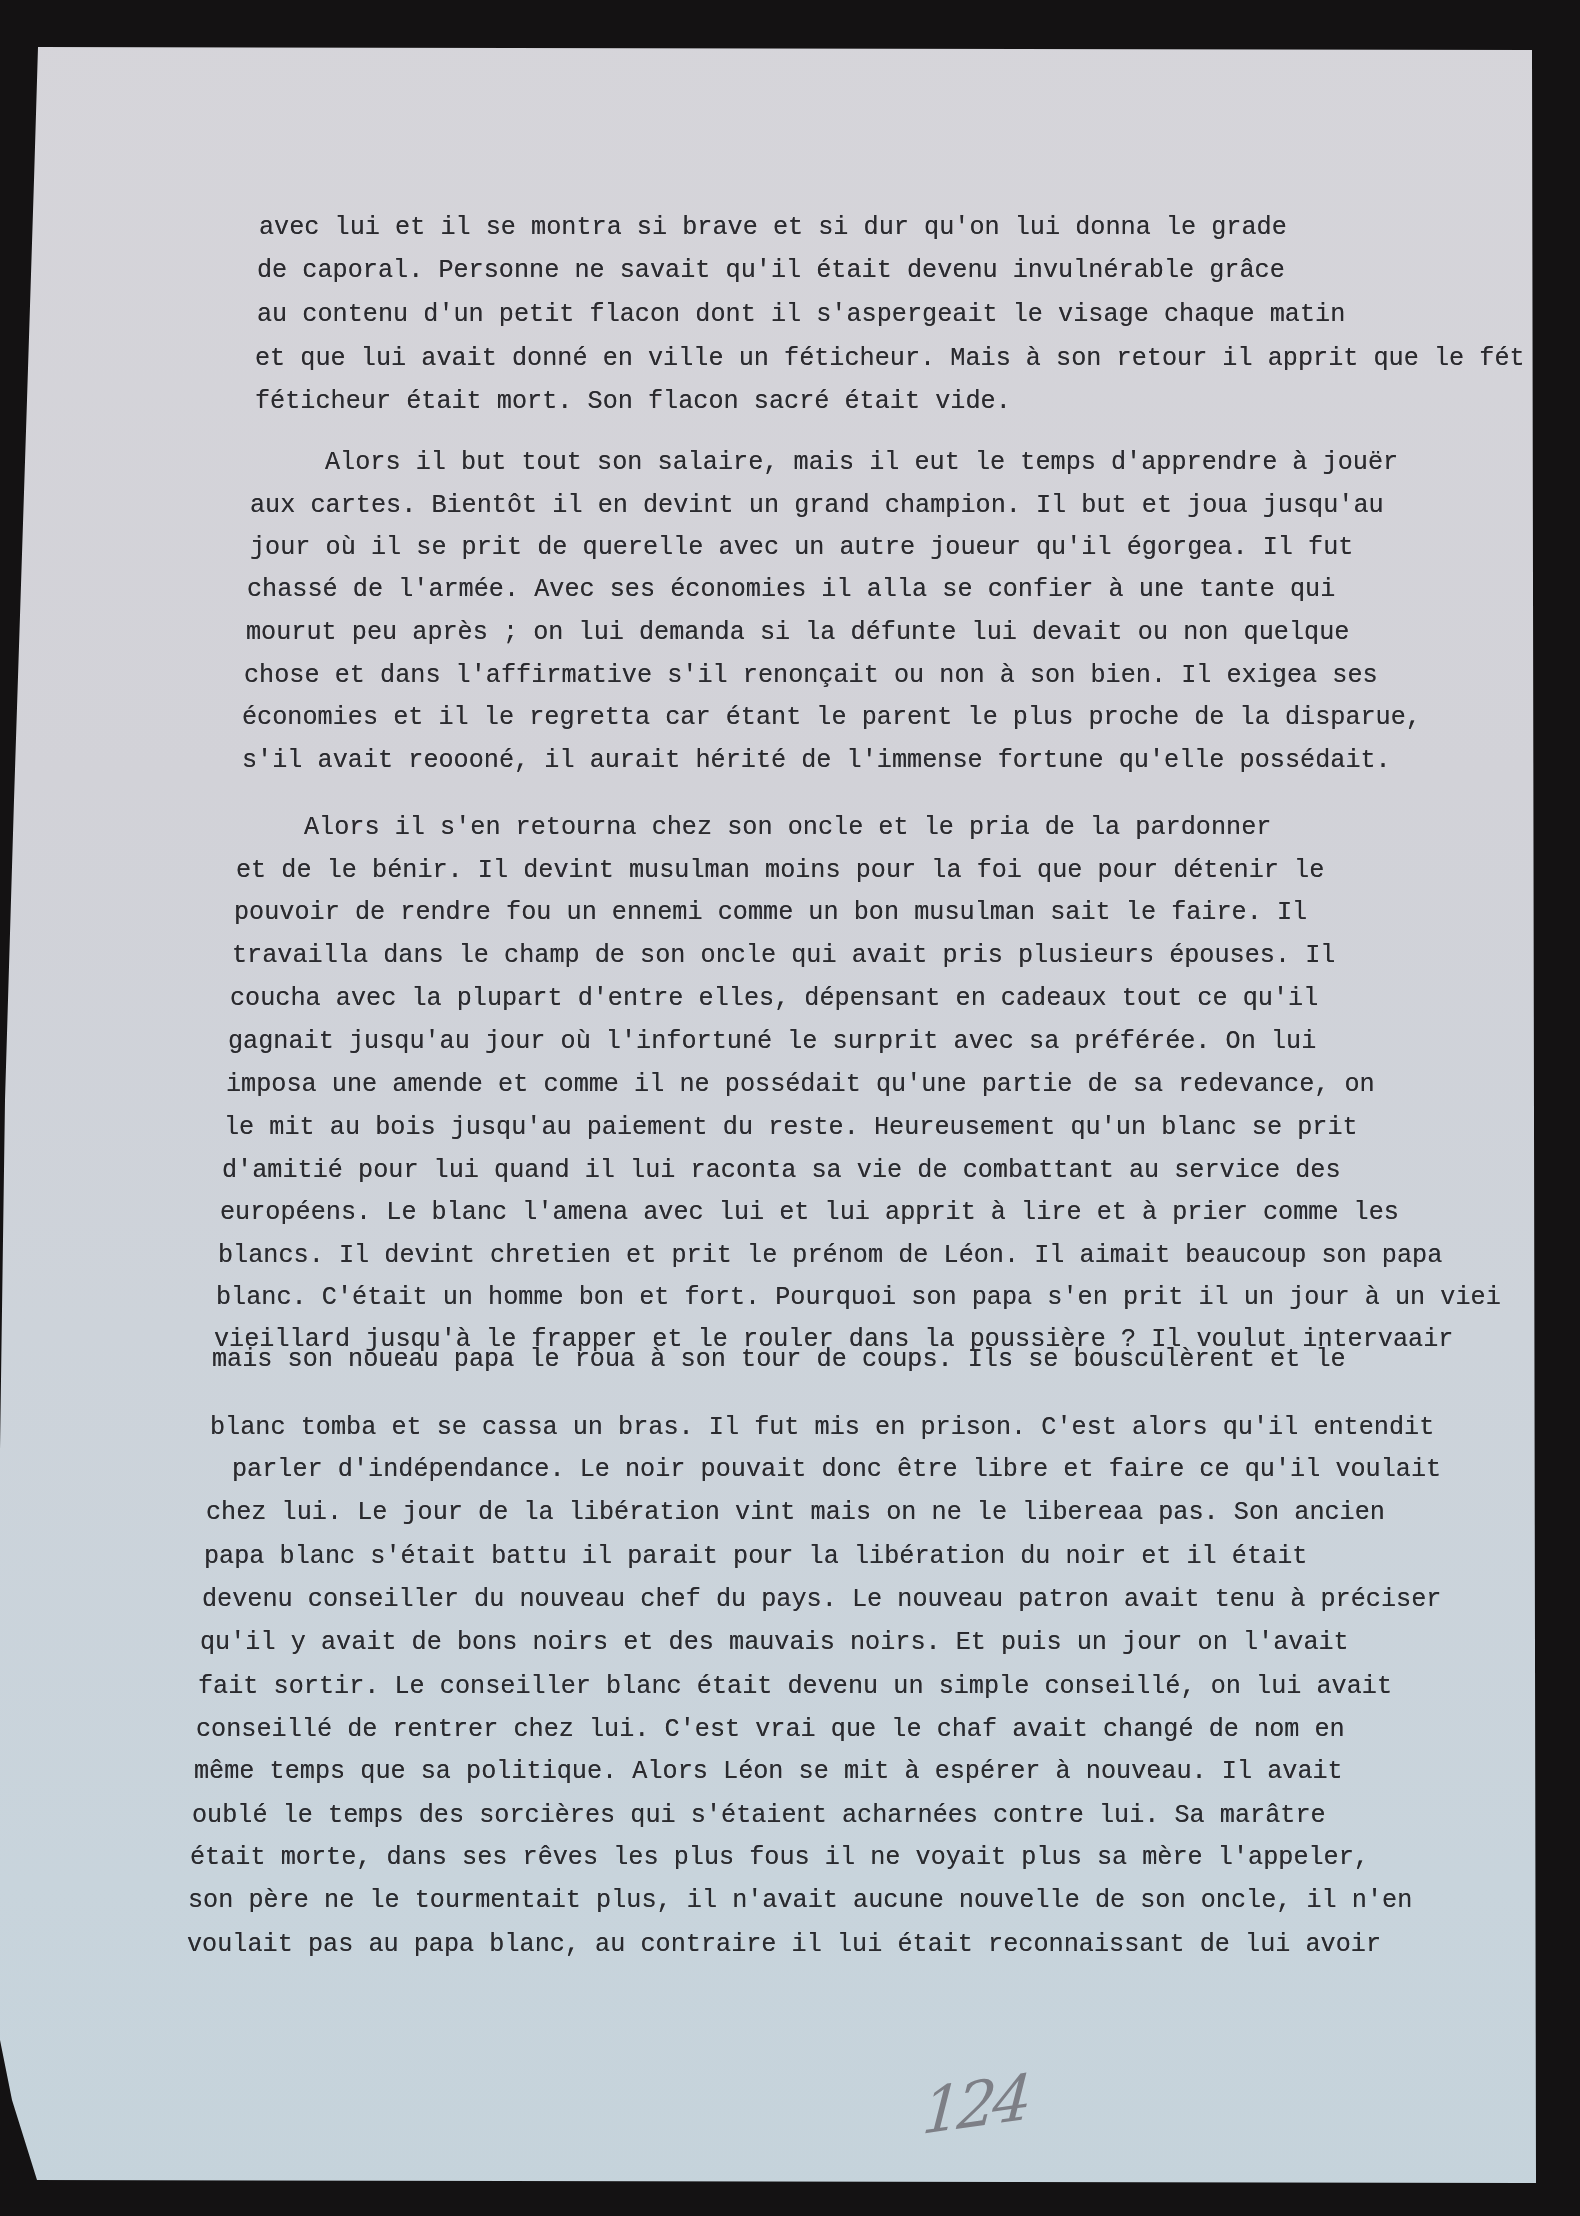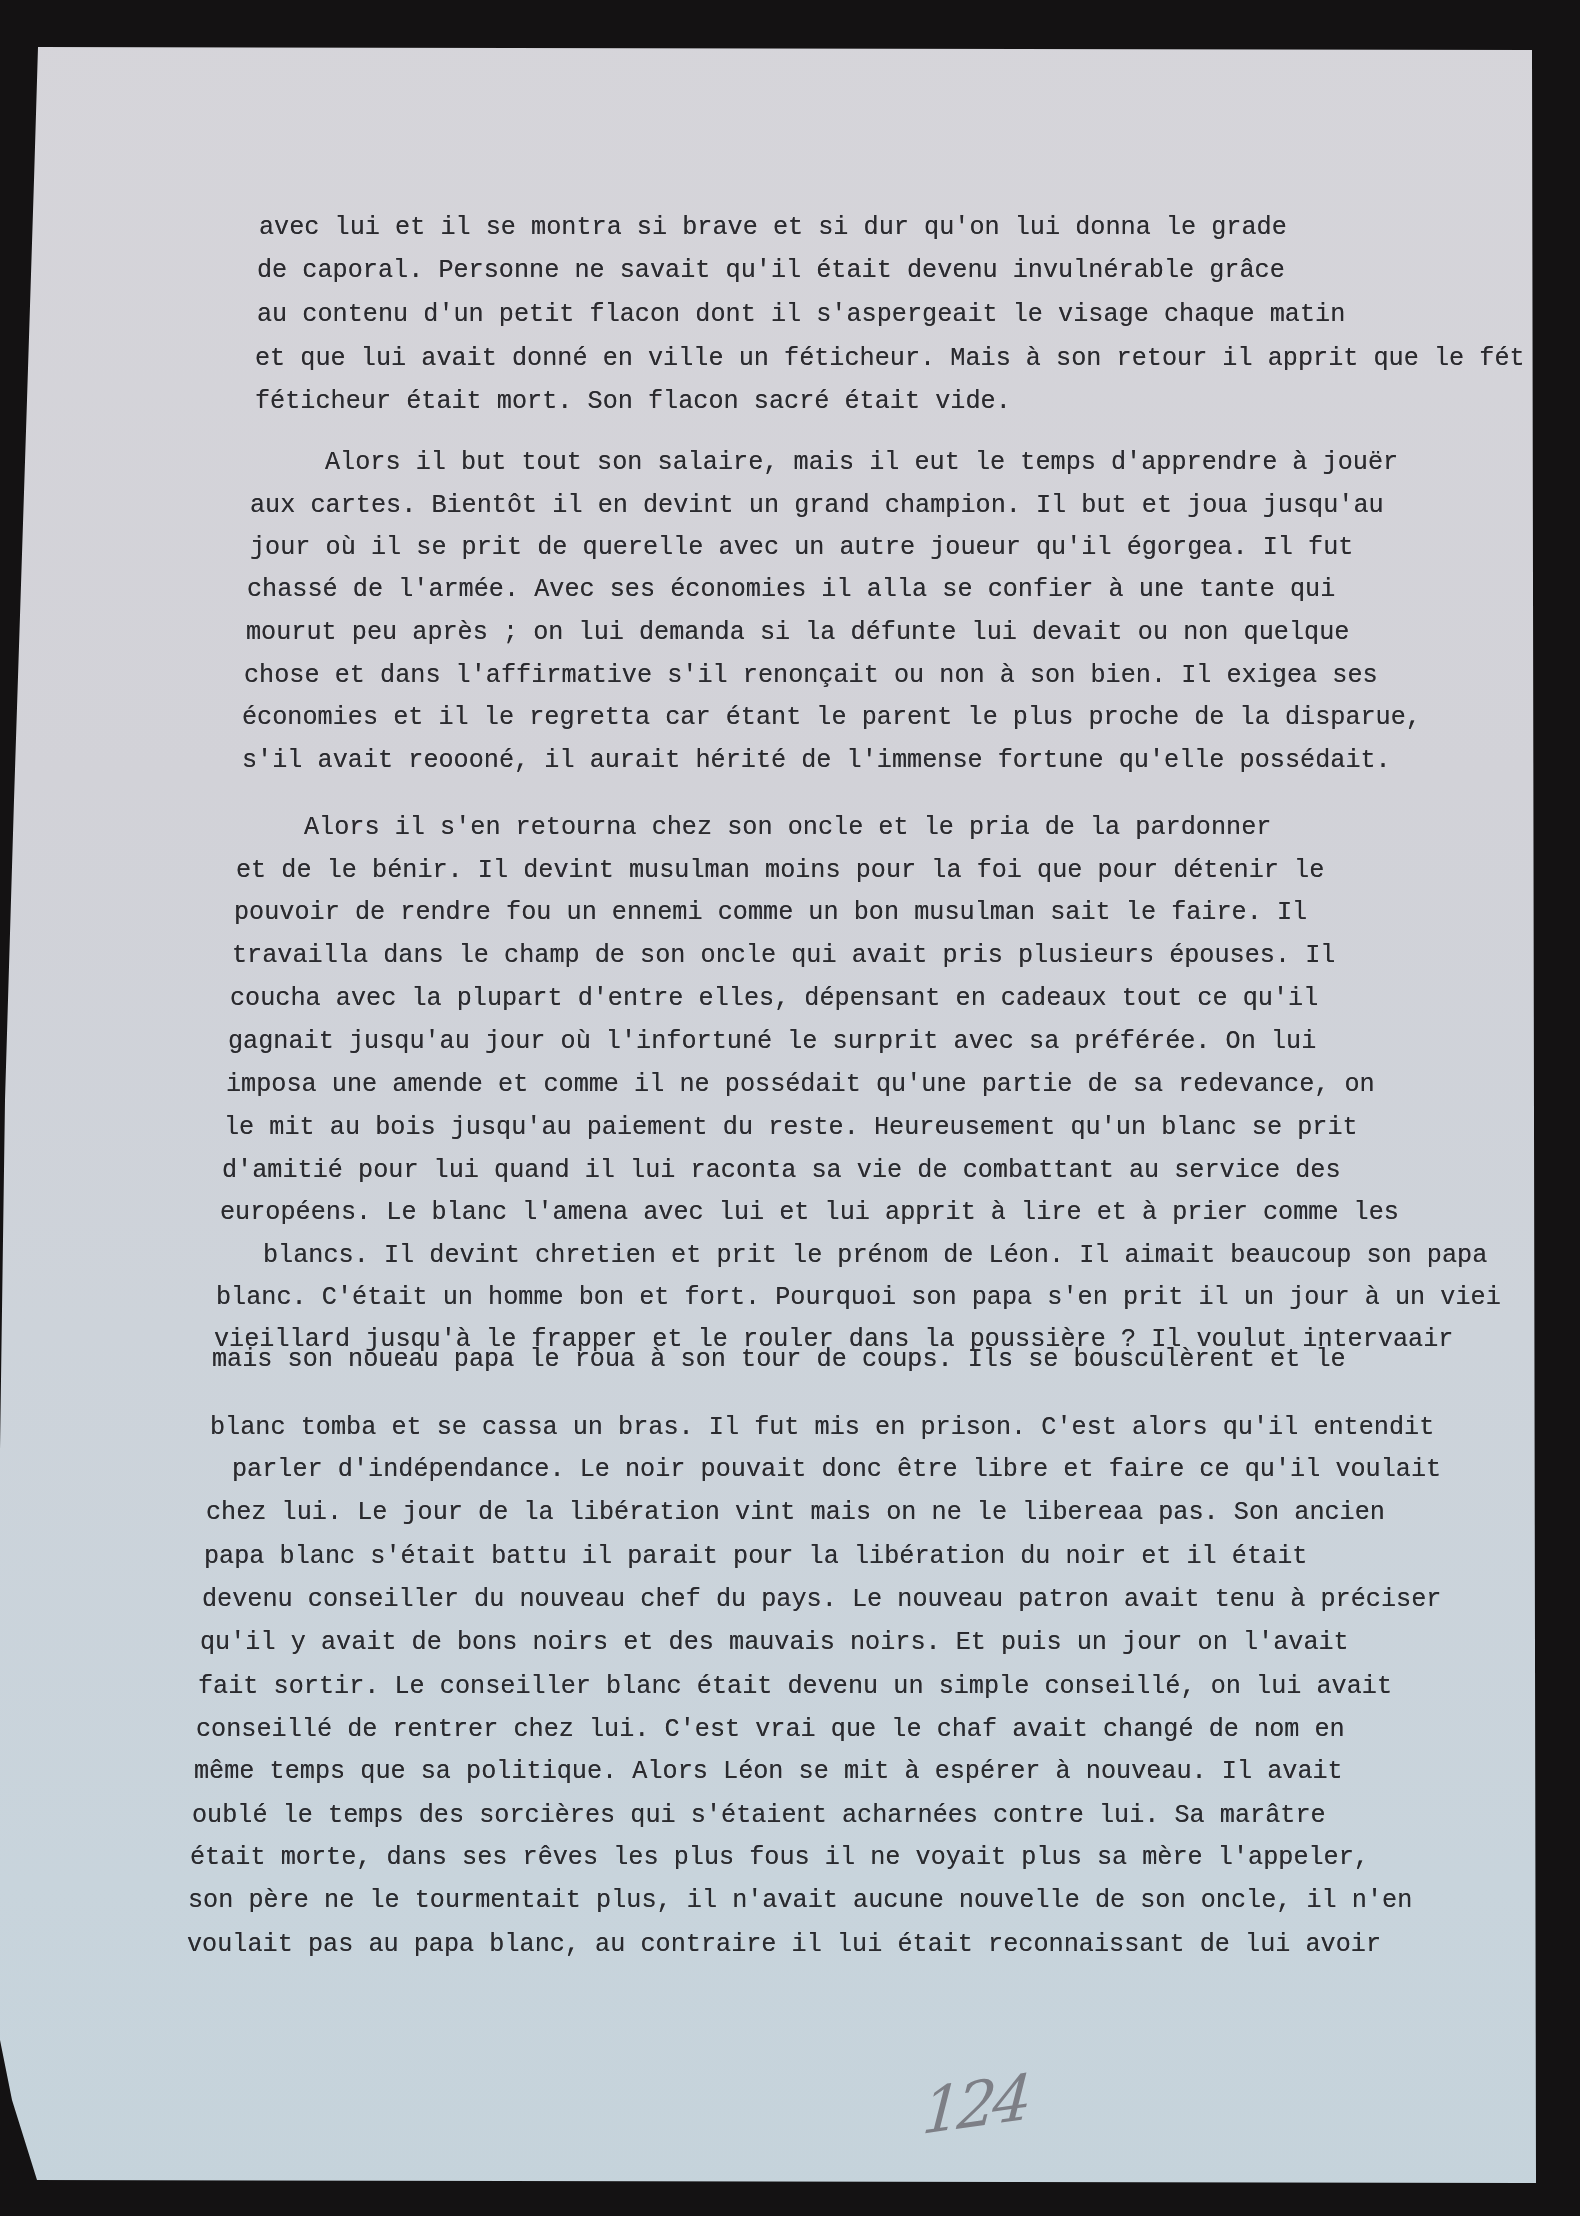--- a/index.html
+++ b/index.html
@@ -62,21 +62,21 @@
     <div class="line" style="left: 304px; top: 828px;">Alors il s'en retourna chez son oncle et le pria de la pardonner</div>
     <div class="line" style="left: 236px; top: 871px;">et de le bénir. Il devint musulman moins pour la foi que pour détenir le</div>
     <div class="line" style="left: 234px; top: 913px;">pouvoir de rendre fou un ennemi comme un bon musulman sait le faire. Il</div>
     <div class="line" style="left: 232px; top: 956px;">travailla dans le champ de son oncle qui avait pris plusieurs épouses. Il</div>
     <div class="line" style="left: 230px; top: 999px;">coucha avec la plupart d'entre elles, dépensant en cadeaux tout ce qu'il</div>
     <div class="line" style="left: 228px; top: 1042px;">gagnait jusqu'au jour où l'infortuné le surprit avec sa préférée. On lui</div>
     <div class="line" style="left: 226px; top: 1085px;">imposa une amende et comme il ne possédait qu'une partie de sa redevance, on</div>
     <div class="line" style="left: 224px; top: 1128px;">le mit au bois jusqu'au paiement du reste. Heureusement qu'un blanc se prit</div>
     <div class="line" style="left: 222px; top: 1171px;">d'amitié pour lui quand il lui raconta sa vie de combattant au service des</div>
     <div class="line" style="left: 220px; top: 1213px;">européens. Le blanc l'amena avec lui et lui apprit à lire et à prier comme les</div>
-    <div class="line" style="left: 218px; top: 1256px; margin-left: 45px;">blancs. Il devint chretien et prit le prénom de Léon. Il aimait beaucoup son papa</div>
+    <div class="line" style="left: 218px; top: 1256px;">blancs. Il devint chretien et prit le prénom de Léon. Il aimait beaucoup son papa</div>
     <div class="line" style="left: 216px; top: 1298px;">blanc. C'était un homme bon et fort. Pourquoi son papa s'en prit il un jour à un viei</div>
     <div class="line" style="left: 214px; top: 1340px;">vieillard jusqu'à le frapper et le rouler dans la poussière ? Il voulut intervaair</div>
     <div class="line" style="left: 212px; top: 1360px;">mais son noueau papa le roua à son tour de coups. Ils se bousculèrent et le</div>
     <div class="line" style="left: 210px; top: 1428px;">blanc tomba et se cassa un bras. Il fut mis en prison. C'est alors qu'il entendit</div>
     <div class="line" style="left: 208px; top: 1470px; margin-left: 24px;">parler d'indépendance. Le noir pouvait donc être libre et faire ce qu'il voulait</div>
     <div class="line" style="left: 206px; top: 1513px;">chez lui. Le jour de la libération vint mais on ne le libereaa pas. Son ancien</div>
     <div class="line" style="left: 204px; top: 1557px;">papa blanc s'était battu il parait pour la libération du noir et il était</div>
     <div class="line" style="left: 202px; top: 1600px;">devenu conseiller du nouveau chef du pays. Le nouveau patron avait tenu à préciser</div>
     <div class="line" style="left: 198px; top: 1687px;">fait sortir. Le conseiller blanc était devenu un simple conseillé, on lui avait</div>
     <div class="line" style="left: 200px; top: 1643px;">qu'il y avait de bons noirs et des mauvais noirs. Et puis un jour on l'avait</div>

